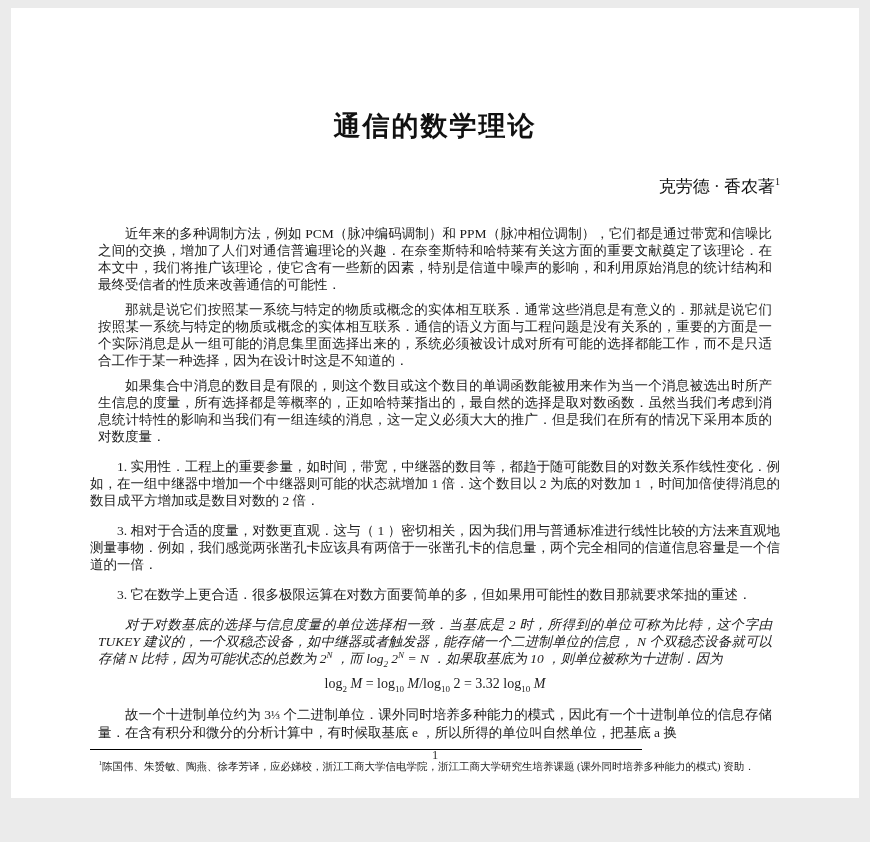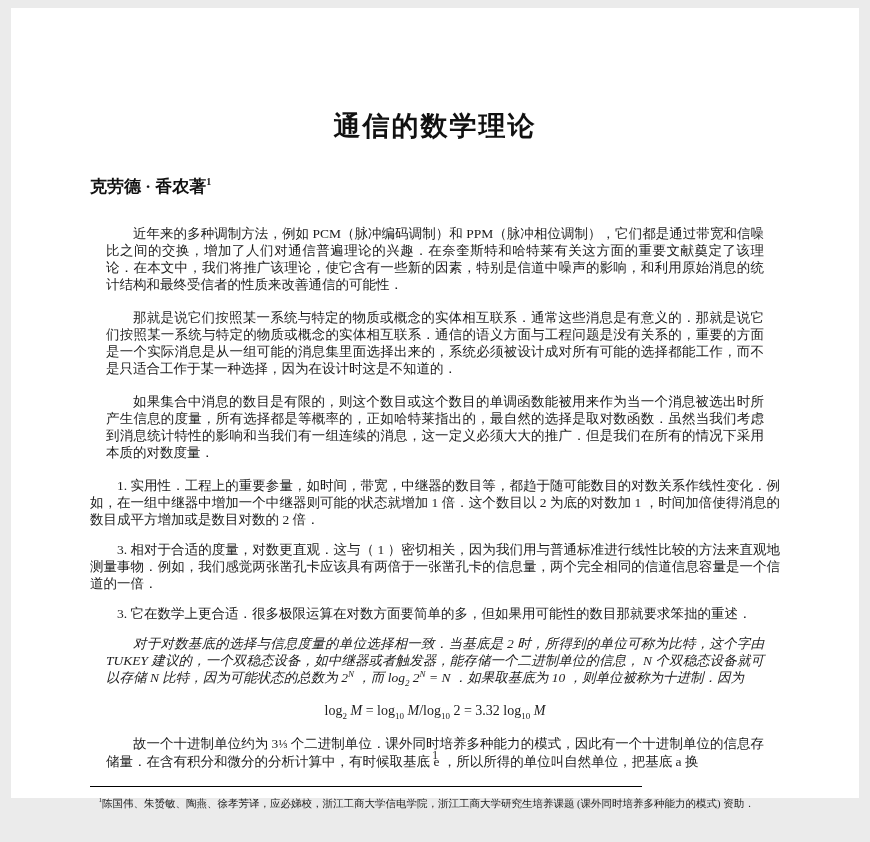--- a/index.html
+++ b/index.html
@@ -31,38 +31,37 @@
   .doc-title {
     margin: 16px;
     text-align: center;
     font-size: 27px;
     font-weight: bold;
     letter-spacing: 2px;
     color: #111;
   }
   .author-line {
     margin-top: 31px;
-    text-align: left;
+    text-align: right;
     font-size: 17px;
     color: #111;
-    font-weight: bold;
   }
   .author-line sup {
     font-size: 10px;
     vertical-align: super;
   }
   .body-text {
     margin-top: 27px;
     font-size: 13.5px;
     line-height: 17px;
     text-align: justify;
     text-justify: inter-ideograph;
   }
   .para {
-    margin: 16px;
+    margin: 8px;
     text-indent: 2em;
   }
   .list-item {
     margin: 13px 0;
     text-indent: 2em;
   }
   .para.spaced {
     margin-top: 13px;
     font-style: italic;
   }

